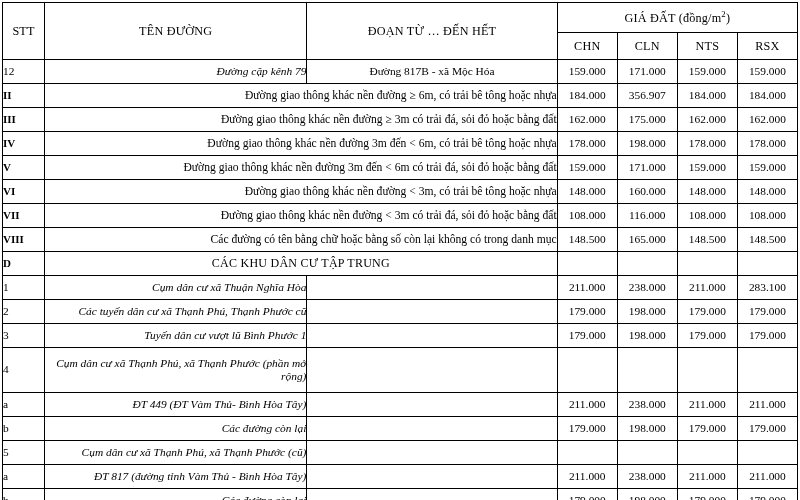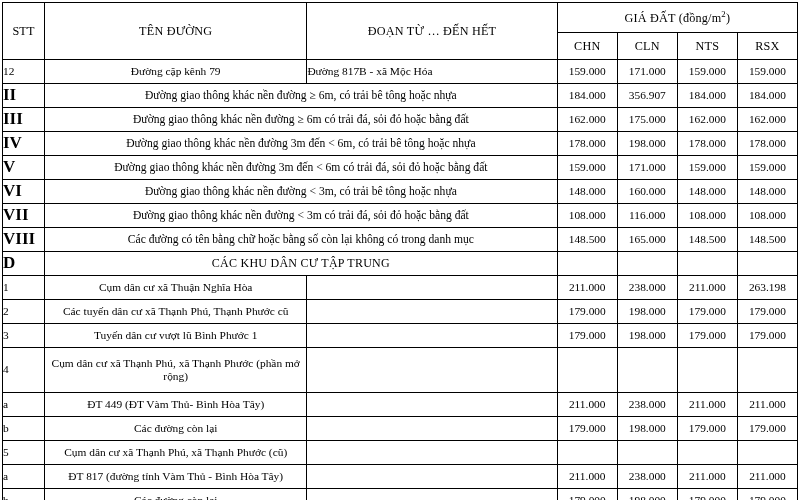--- a/index.html
+++ b/index.html
@@ -50,37 +50,38 @@
   .hdr-stt { height: 55px; margin-left: 8px; }
   .hdr-top { height: 29px; margin-left: 31px; }
   .hdr-sub { height: 26px; margin-top: 46px; }
 
   .cell-stt {
     text-align: left;
     height: 23px;
   }
   .cell-stt.roman {
     font-weight: bold;
-    font-size: 17px;
+    font-size: 11px;
   }
   .cell-name {
-    text-align: center;
-    padding: 2px 4px 2px 7px;
+    text-align: right;
+    padding: 2px 4px 2px 7px;
+    font-style: italic;
   }
   .cell-seg {
-    text-align: left;
+    text-align: center;
     padding: 2px 4px 2px 7px;
   }
   .cell-price {
     text-align: center;
     padding: 2px 4px;
   }
   .bold-span {
     font-weight: bold;
-    text-align: center;
+    text-align: right;
     padding: 2px 4px 2px 7px;
     font-size: 11.6px;
   }
   .section-span {
     font-weight: bold;
     text-align: center;
     padding: 2px 4px 2px 7px;
     font-size: 12px;
     letter-spacing: 0.25px;
   }
@@ -133,21 +134,21 @@
         <tr>
           <td class="cell-stt roman">II</td>
           <td class="bold-span" colspan="2">Đường giao thông khác nền đường ≥ 6m, có trải bê tông hoặc nhựa</td>
           <td class="cell-price">184.000</td>
           <td class="cell-price">356.907</td>
           <td class="cell-price">184.000</td>
           <td class="cell-price">184.000</td>
         </tr>
         <tr>
           <td class="cell-stt roman">III</td>
-          <td class="bold-span" colspan="2">Đường giao thông khác nền đường ≥ 6m  có trải đá, sỏi đỏ hoặc bằng đất</td>
+          <td class="bold-span" colspan="2">Đường giao thông khác nền đường ≥ 3m  có trải đá, sỏi đỏ hoặc bằng đất</td>
           <td class="cell-price">162.000</td>
           <td class="cell-price">175.000</td>
           <td class="cell-price">162.000</td>
           <td class="cell-price">162.000</td>
         </tr>
         <tr>
           <td class="cell-stt roman">IV</td>
           <td class="bold-span" colspan="2">Đường giao thông khác nền đường 3m đến &lt; 6m, có trải bê tông hoặc nhựa</td>
           <td class="cell-price">178.000</td>
           <td class="cell-price">198.000</td>
@@ -194,21 +195,21 @@
           <td class="cell-price"></td>
           <td class="cell-price"></td>
         </tr>
         <tr>
           <td class="cell-stt">1</td>
           <td class="cell-name">Cụm dân cư xã Thuận Nghĩa Hòa</td>
           <td class="cell-seg"></td>
           <td class="cell-price">211.000</td>
           <td class="cell-price">238.000</td>
           <td class="cell-price">211.000</td>
-          <td class="cell-price">263.198</td>
+          <td class="cell-price">283.100</td>
         </tr>
         <tr>
           <td class="cell-stt">2</td>
           <td class="cell-name">Các tuyến dân cư xã Thạnh Phú, Thạnh Phước cũ</td>
           <td class="cell-seg"></td>
           <td class="cell-price">179.000</td>
           <td class="cell-price">198.000</td>
           <td class="cell-price">179.000</td>
           <td class="cell-price">179.000</td>
         </tr>

